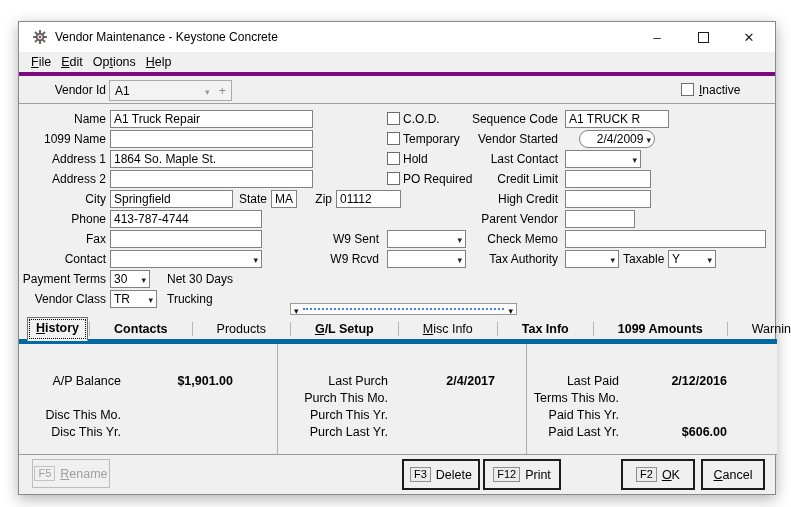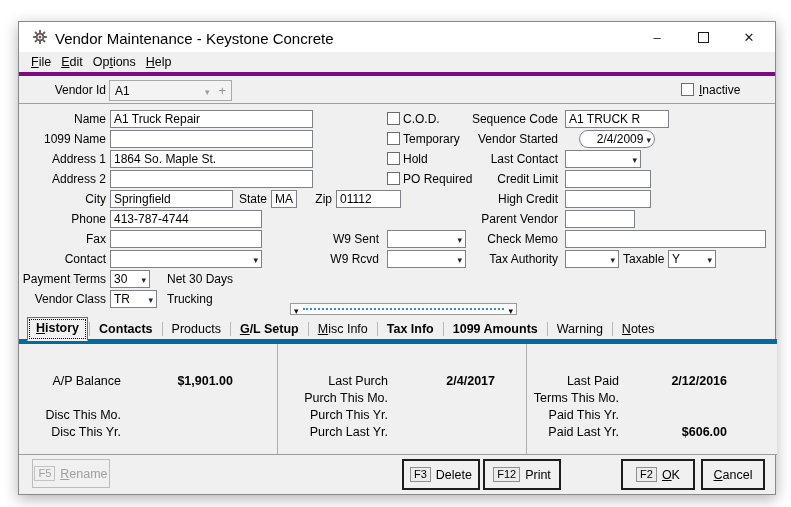--- a/index.html
+++ b/index.html
@@ -9,21 +9,21 @@
     position:relative;overflow:hidden;
   }
   #win{
     position:absolute;left:18px;top:21px;width:758px;height:474px;
     background:#f0f0f0;border:1px solid #898989;
     box-shadow:0 4px 14px rgba(0,0,0,.30);box-sizing:border-box;
   }
   .abs{position:absolute;box-sizing:border-box;}
   
   .titlebar{left:0;top:0;width:100%;height:30px;background:#fff;}
-  .apptitle{left:36px;top:8px;font-size:15px;white-space:nowrap;}
+  .apptitle{left:36px;top:8px;font-size:12px;white-space:nowrap;}
   .appicon{left:13px;top:7px;width:16px;height:16px;}
   .wctls{right:10px;top:2px;display:flex;gap:14px;}
   .wctl{width:32px;height:26px;display:flex;align-items:center;justify-content:center;font-size:13px;color:#1a1a1a;}
   .maxbox{width:9px;height:9px;border:1px solid #1a1a1a;display:inline-block;}
   
   .menubar{left:12px;top:30px;height:20px;display:flex;gap:10px;align-items:center;font-size:12.5px;}
   .mn .k{text-decoration:underline;}
   .accentline{left:0;top:50px;width:100%;height:4px;background:#7c0a80;}
   
   .vstrip{left:0;top:54px;width:100%;height:28px;border-bottom:1px solid #a0a0a0;}
@@ -44,21 +44,21 @@
   .cb{width:13px;height:13px;border:1px solid #6d6d6d;background:#fff;}
   .cblbl{font-size:12px;line-height:16px;white-space:nowrap;}
   .desc{font-size:12px;line-height:18px;white-space:nowrap;}
   
   .splitter{left:271px;top:281px;width:227px;height:12px;border:1px solid #9a9a9a;background:#fcfcfc;
     display:flex;align-items:center;padding:0 3px;}
   .chev::after{content:"▾";font-size:9px;color:#111;line-height:1;}
   .dotline{flex:1;border-top:2px dotted #3d87e0;margin:0 4px;height:0;}
   
   .tabs{left:8px;top:296px;height:22px;display:flex;align-items:flex-end;}
-  .tab{padding:3px 8px 4px;font-size:12.5px;white-space:nowrap;}
+  .tab{padding:3px 23px 4px;font-size:12.5px;white-space:nowrap;}
   .tab.bold{font-weight:bold;}
   .tab.sel{position:relative;z-index:2;border:1px solid #6f6f6f;border-bottom:1px solid #f1f1f1;
     background:#f1f1f1;margin-bottom:-1px;outline:1px dotted #000;outline-offset:-3px;padding:3px 8px 5px;}
   .tabsep{width:1px;height:14px;background:#b7b7b7;margin:0 1px 4px;}
   
   .panel{left:0;top:317px;width:758px;height:116px;border-top:5px solid #0369a1;border-bottom:1px solid #9c9c9c;background:#f0f0f0;}
   .pcol{position:absolute;top:0;height:100%;padding-top:28px;box-sizing:border-box;}
   .prow{display:flex;height:17px;align-items:center;font-size:12.5px;}
   .plabel{text-align:right;white-space:nowrap;}
   .pval{text-align:right;font-weight:bold;white-space:nowrap;}

